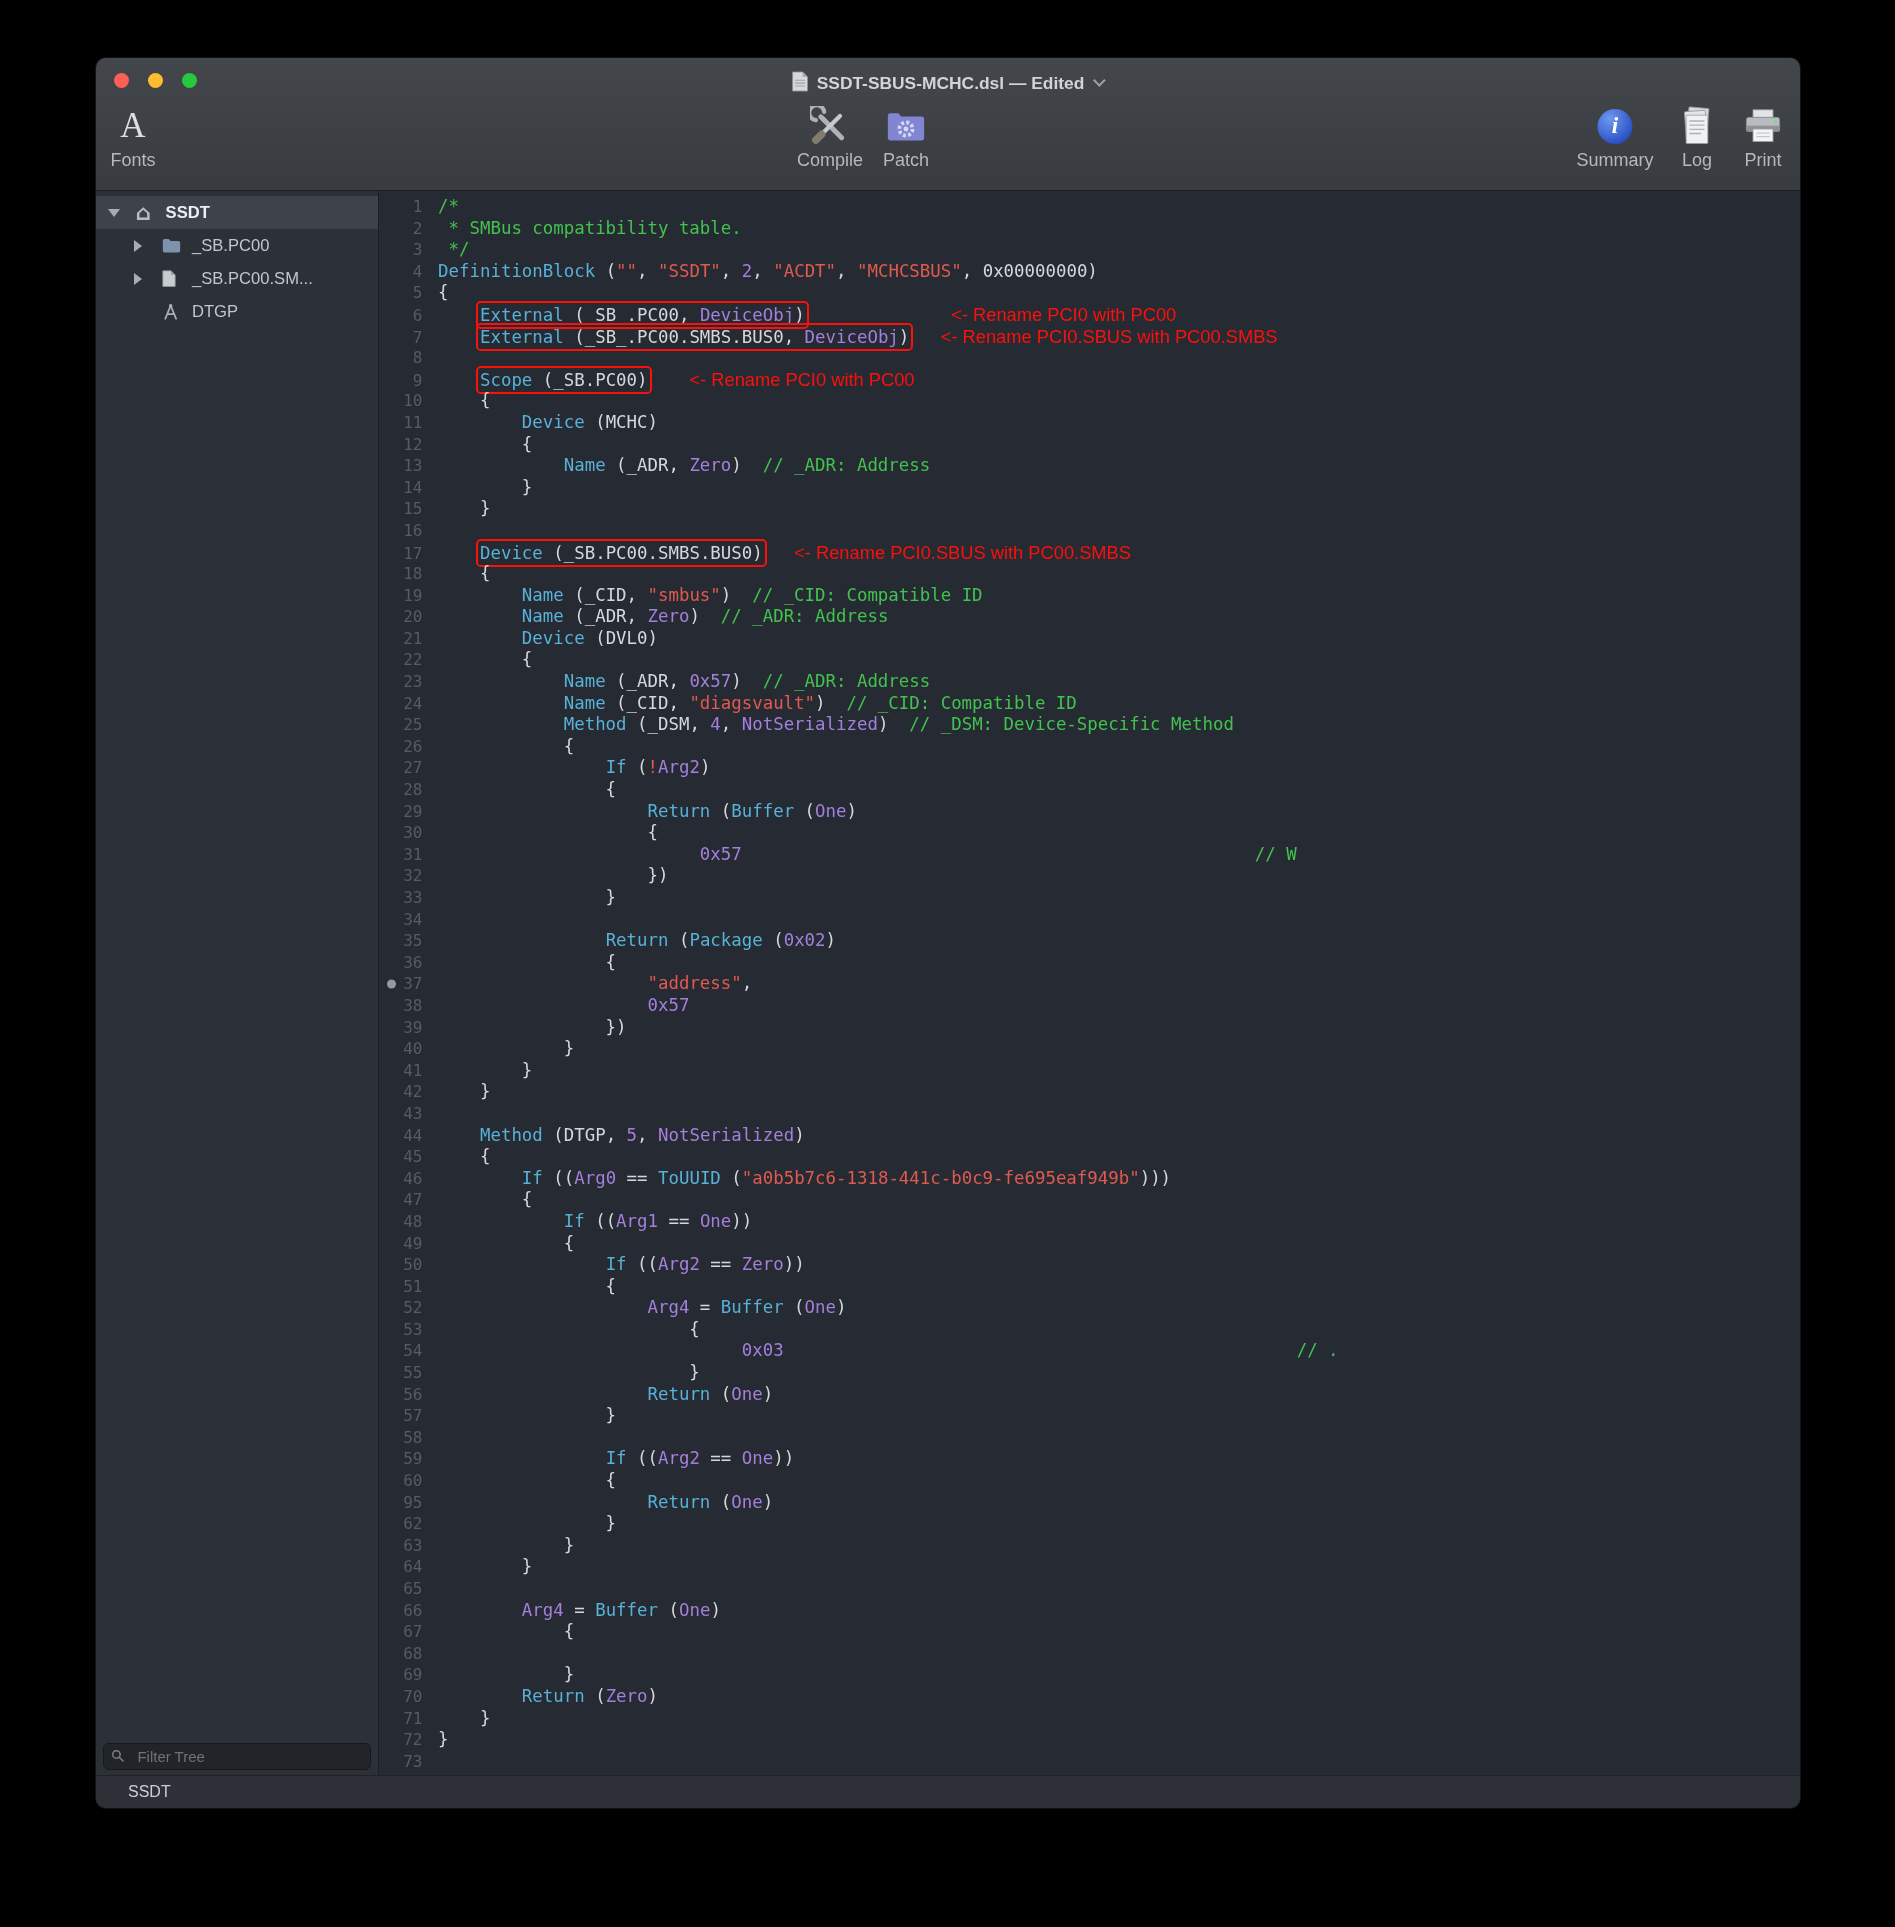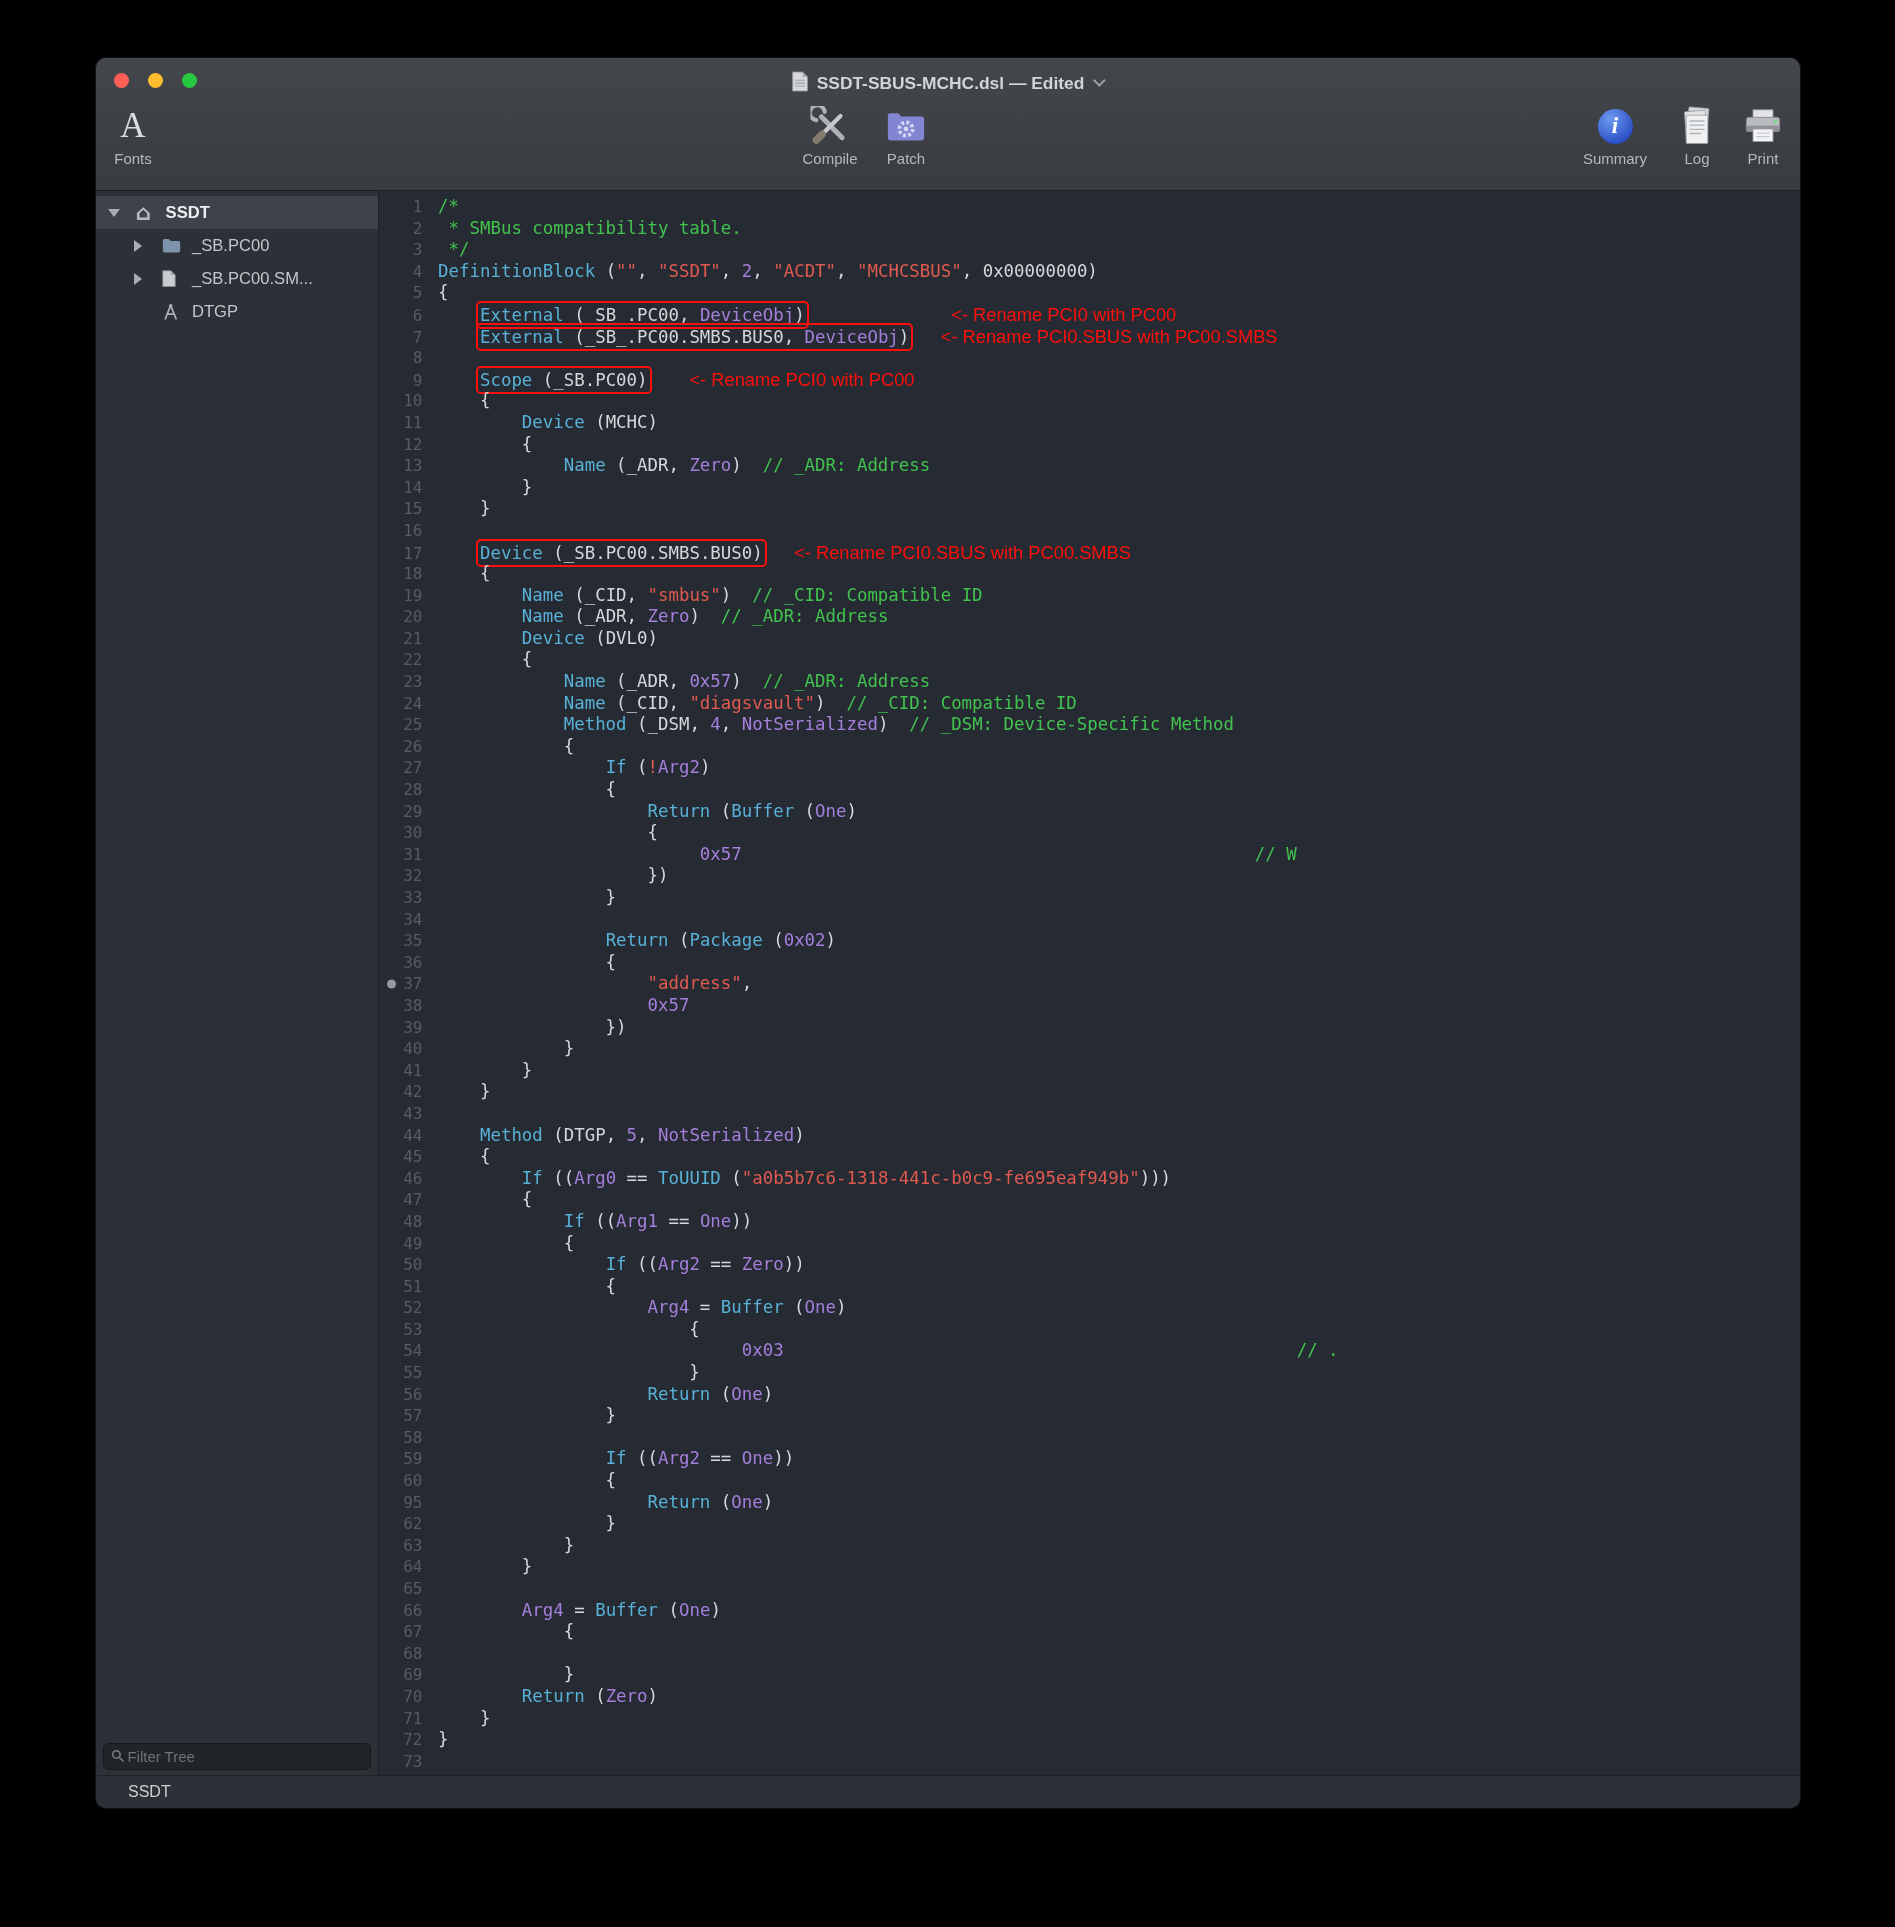--- a/index.html
+++ b/index.html
@@ -24,21 +24,21 @@
   .titlewrap { position:absolute; top:13.3px; left:50%; transform:translateX(-50%);
                display:flex; align-items:center; gap:8.3px; }
   .title { font-size:17.4px; font-weight:600; color:#d2d4d7; white-space:nowrap; }
   .chev { width:9.1px; height:9.1px; border-right:2.1px solid #9da0a4;
           border-bottom:2.1px solid #9da0a4; transform:rotate(45deg);
           margin-top:-5px; margin-left:2.5px; }
 
   .tbitem { position:absolute; top:48px; transform:translateX(-50%);
             display:flex; flex-direction:column; align-items:center; gap:4.2px; }
   .iconbox { height:40px; display:flex; align-items:center; justify-content:center; }
-  .tblabel { font-size:15px; color:#b5b8bc; white-space:nowrap; }
+  .tblabel { font-size:18px; color:#b5b8bc; white-space:nowrap; }
   .icon-fonts { font-family:"Liberation Serif", serif; font-size:35px; color:#dcdee0; }
   .icon-summary { width:35px; height:35px; border-radius:50%;
                   background:radial-gradient(circle at 35% 28%, #6e9af0, #2a4fc4 75%);
                   display:flex; align-items:center; justify-content:center;
                   font-family:"Liberation Serif", serif; font-style:italic;
                   font-weight:bold; font-size:23px; color:#fff; }
 
   
   .content { flex:1; display:flex; min-height:0; }
 
@@ -51,21 +51,21 @@
   .tri { width:28px; flex:none; display:flex; align-items:center; }
   .tri.down::before { content:""; border-left:6.6px solid transparent;
                       border-right:6.6px solid transparent; border-top:8.3px solid #a7adb4; }
   .tri.right::before { content:""; border-top:6.6px solid transparent;
                        border-bottom:6.6px solid transparent; border-left:8.3px solid #a7adb4; }
   .ticon { width:30px; flex:none; display:flex; align-items:center; }
   .ticon .g { font-family:"DejaVu Sans", sans-serif; font-size:21.6px; color:#b8bdc3; line-height:1; }
 
   .filter { position:absolute; left:6.6px; right:6.6px; bottom:5px; height:26.6px;
             background:#212429; border:0.8px solid #16181b; border-radius:5.8px;
-            display:flex; align-items:center; gap:3px; padding:0 7.5px; }
+            display:flex; align-items:center; gap:13px; padding:0 7.5px; }
   .fph { color:#6e737a; font-size:15px; }
 
   
   .editor { flex:1; background:#262a32; padding-top:5px; overflow:hidden;
             font-family:"DejaVu Sans Mono","Liberation Mono",monospace; }
   .line { display:flex; align-items:baseline; height:21.6px; position:relative; }
   .ln { flex:none; width:50px; padding-right:6.6px; text-align:right;
         font-size:16px; color:#575b62; line-height:21.6px; }
   .lt { white-space:pre; font-size:17.4px; line-height:21.6px; padding-left:9.1px; }
   .lmark { position:absolute; left:8.3px; top:50%; transform:translateY(-50%);

